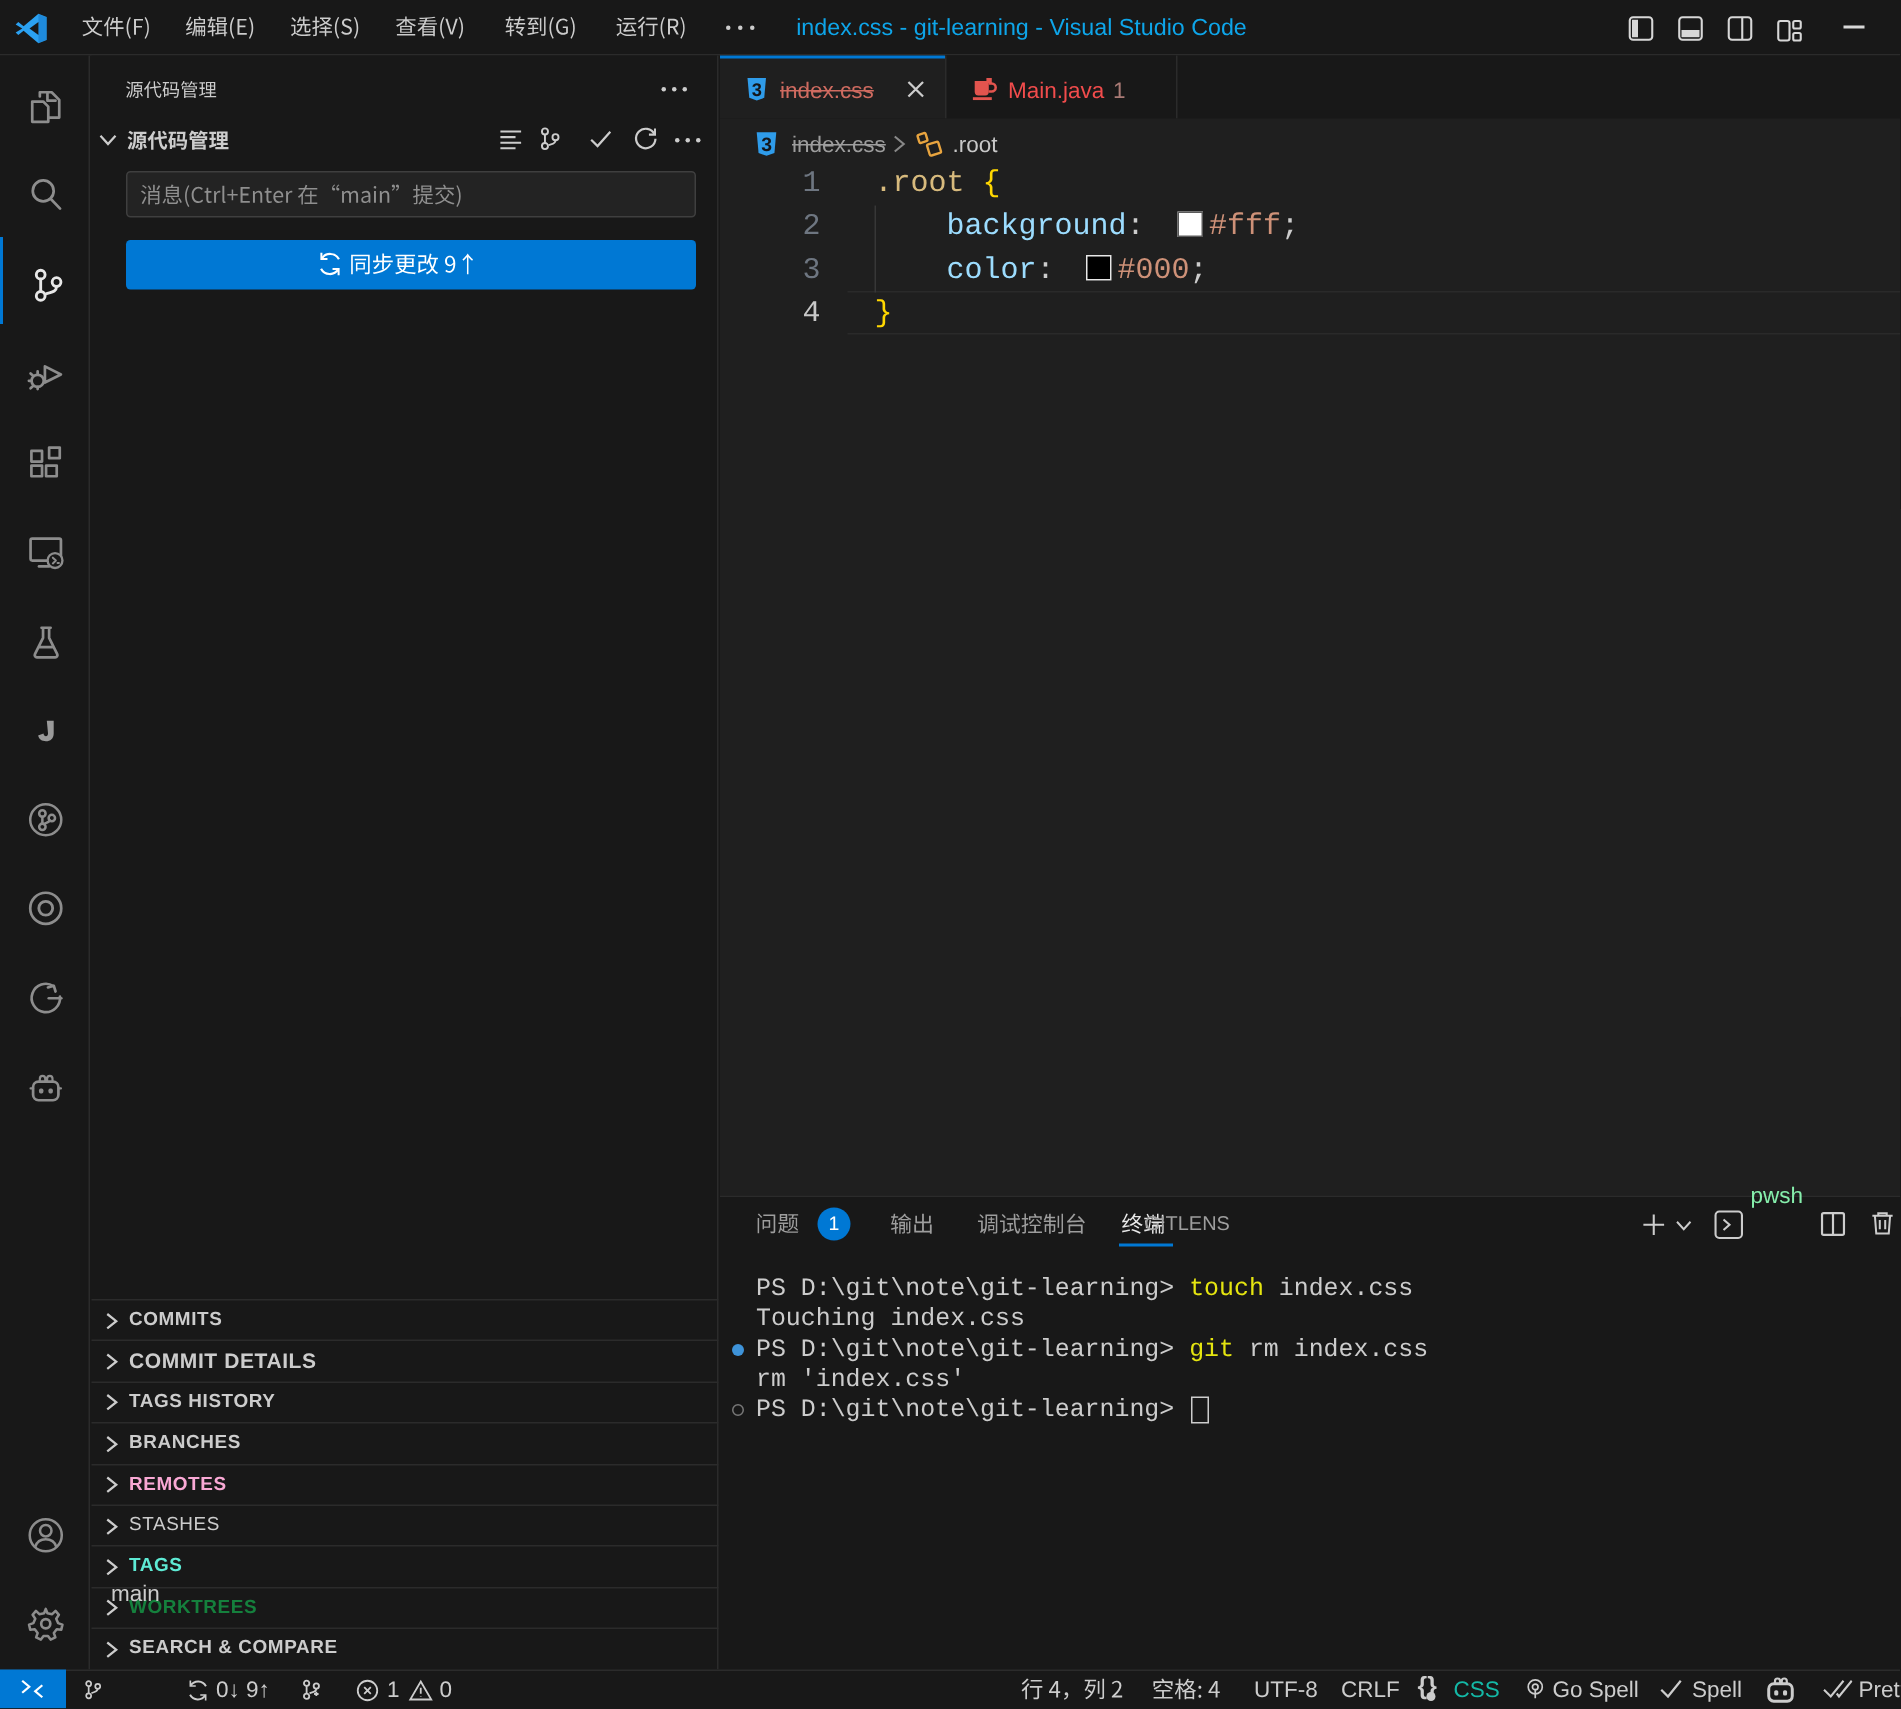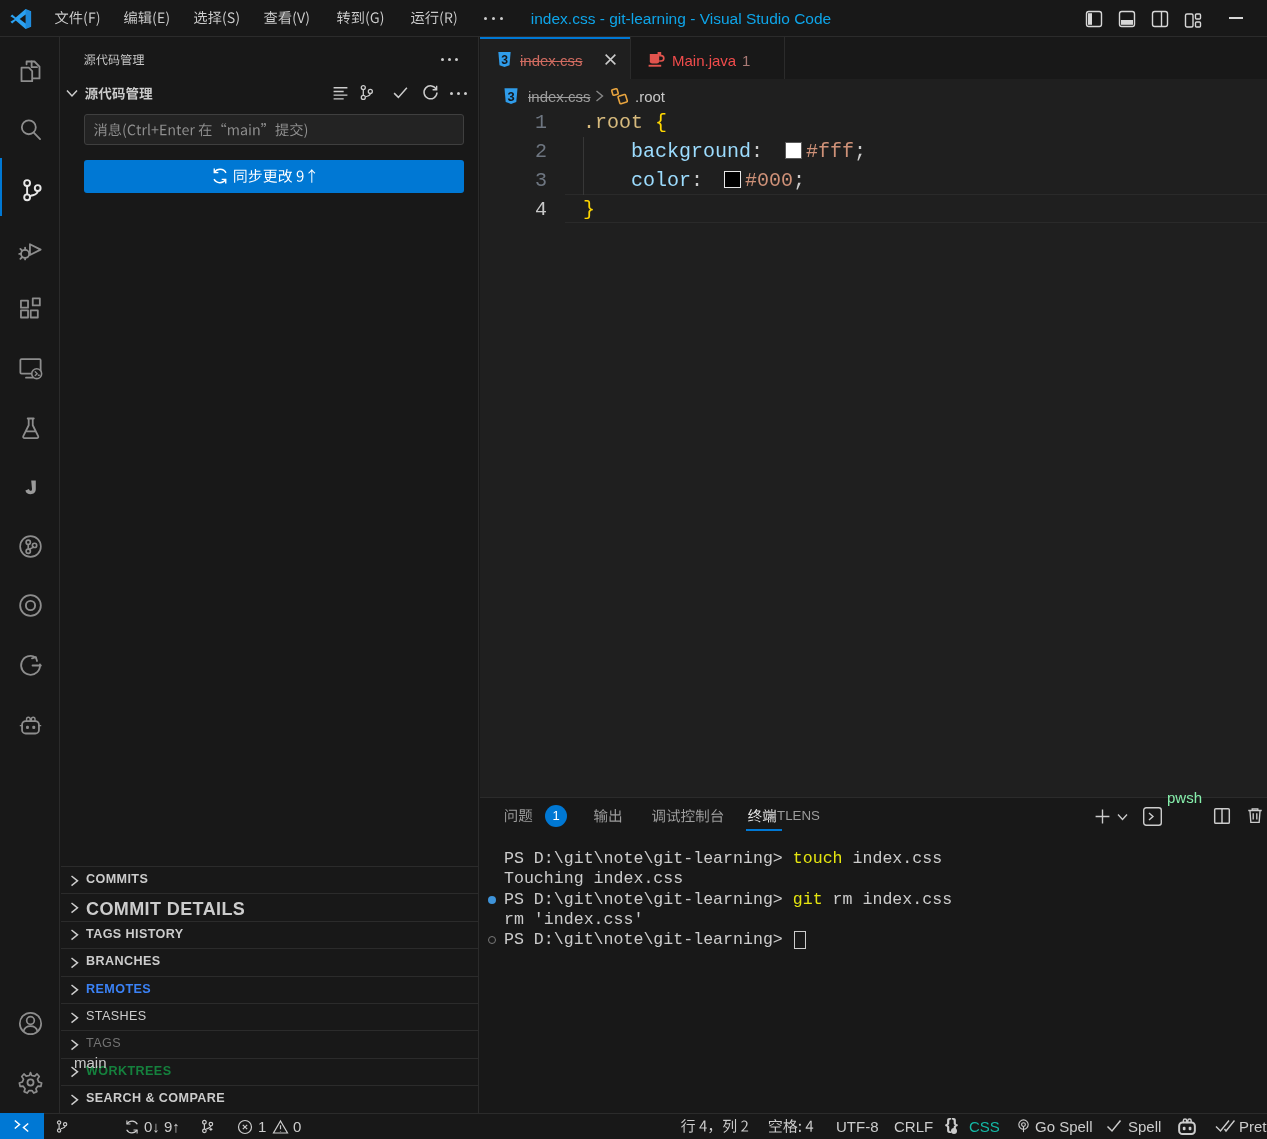--- a/index.html
+++ b/index.html
@@ -176,46 +176,46 @@
     </svg>
 <div class="abs" style="left:61px;top:866.0px;width:418px;height:1px;background:#2b2b2b"></div>
 <svg class="abs" style="left:70px;top:874.5px" width="9" height="12" viewBox="0 0 9 12" fill="none" stroke="#cccccc" stroke-width="1.5">
       <path d="M1.5 1 L7.5 5.8 L1.5 10.6"></path>
     </svg>
 <div class="abs" style="left:86px;top:872.0px;font-size:12.6px;font-weight:bold;color:#cccccc;letter-spacing:.4px">COMMITS</div>
 <div class="abs" style="left:61px;top:893.4px;width:418px;height:1px;background:#2b2b2b"></div>
 <svg class="abs" style="left:70px;top:901.9px" width="9" height="12" viewBox="0 0 9 12" fill="none" stroke="#cccccc" stroke-width="1.5">
       <path d="M1.5 1 L7.5 5.8 L1.5 10.6"></path>
     </svg>
-<div class="abs" style="left:86px;top:899.4px;font-size:18px;font-weight:bold;color:#cccccc;letter-spacing:.4px">COMMIT DETAILS</div>
+<div class="abs" style="left:86px;top:899.4px;font-size:14px;font-weight:bold;color:#cccccc;letter-spacing:.4px">COMMIT DETAILS</div>
 <div class="abs" style="left:61px;top:920.8px;width:418px;height:1px;background:#2b2b2b"></div>
 <svg class="abs" style="left:70px;top:929.3px" width="9" height="12" viewBox="0 0 9 12" fill="none" stroke="#cccccc" stroke-width="1.5">
       <path d="M1.5 1 L7.5 5.8 L1.5 10.6"></path>
     </svg>
 <div class="abs" style="left:86px;top:926.8px;font-size:12.6px;font-weight:bold;color:#cccccc;letter-spacing:.4px">TAGS HISTORY</div>
 <div class="abs" style="left:61px;top:948.2px;width:418px;height:1px;background:#2b2b2b"></div>
 <svg class="abs" style="left:70px;top:956.7px" width="9" height="12" viewBox="0 0 9 12" fill="none" stroke="#cccccc" stroke-width="1.5">
       <path d="M1.5 1 L7.5 5.8 L1.5 10.6"></path>
     </svg>
 <div class="abs" style="left:86px;top:954.2px;font-size:12.6px;font-weight:bold;color:#cccccc;letter-spacing:.4px">BRANCHES</div>
 <div class="abs" style="left:61px;top:975.6px;width:418px;height:1px;background:#2b2b2b"></div>
 <svg class="abs" style="left:70px;top:984.1px" width="9" height="12" viewBox="0 0 9 12" fill="none" stroke="#cccccc" stroke-width="1.5">
       <path d="M1.5 1 L7.5 5.8 L1.5 10.6"></path>
     </svg>
-<div class="abs" style="left:86px;top:981.6px;font-size:12.6px;font-weight:bold;color:#3b82f6;letter-spacing:.4px">REMOTES</div>
+<div class="abs" style="left:86px;top:981.6px;font-size:12.6px;font-weight:bold;color:#f9a8d4;letter-spacing:.4px">REMOTES</div>
 <div class="abs" style="left:61px;top:1003.0px;width:418px;height:1px;background:#2b2b2b"></div>
 <svg class="abs" style="left:70px;top:1011.5px" width="9" height="12" viewBox="0 0 9 12" fill="none" stroke="#cccccc" stroke-width="1.5">
       <path d="M1.5 1 L7.5 5.8 L1.5 10.6"></path>
     </svg>
 <div class="abs" style="left:86px;top:1009.0px;font-size:12.6px;font-weight:normal;color:#cccccc;letter-spacing:.4px">STASHES</div>
 <div class="abs" style="left:61px;top:1030.4px;width:418px;height:1px;background:#2b2b2b"></div>
 <svg class="abs" style="left:70px;top:1038.9px" width="9" height="12" viewBox="0 0 9 12" fill="none" stroke="#cccccc" stroke-width="1.5">
       <path d="M1.5 1 L7.5 5.8 L1.5 10.6"></path>
     </svg>
-<div class="abs" style="left:86px;top:1036.4px;font-size:12.6px;font-weight:normal;color:#737373;letter-spacing:.4px">TAGS</div>
+<div class="abs" style="left:86px;top:1036.4px;font-size:12.6px;font-weight:bold;color:#5eead4;letter-spacing:.4px">TAGS</div>
 <div class="abs" style="left:61px;top:1057.8px;width:418px;height:1px;background:#2b2b2b"></div>
 <svg class="abs" style="left:70px;top:1066.3px" width="9" height="12" viewBox="0 0 9 12" fill="none" stroke="#cccccc" stroke-width="1.5">
       <path d="M1.5 1 L7.5 5.8 L1.5 10.6"></path>
     </svg>
 <div class="abs" style="left:86px;top:1063.8px;font-size:12.6px;font-weight:bold;color:#15803d;letter-spacing:.4px">WORKTREES</div>
 <div class="abs" style="left:61px;top:1085.2px;width:418px;height:1px;background:#2b2b2b"></div>
 <svg class="abs" style="left:70px;top:1093.7px" width="9" height="12" viewBox="0 0 9 12" fill="none" stroke="#cccccc" stroke-width="1.5">
       <path d="M1.5 1 L7.5 5.8 L1.5 10.6"></path>
     </svg>
 <div class="abs" style="left:86px;top:1091.2px;font-size:12.6px;font-weight:bold;color:#cccccc;letter-spacing:.4px">SEARCH &amp; COMPARE</div>

